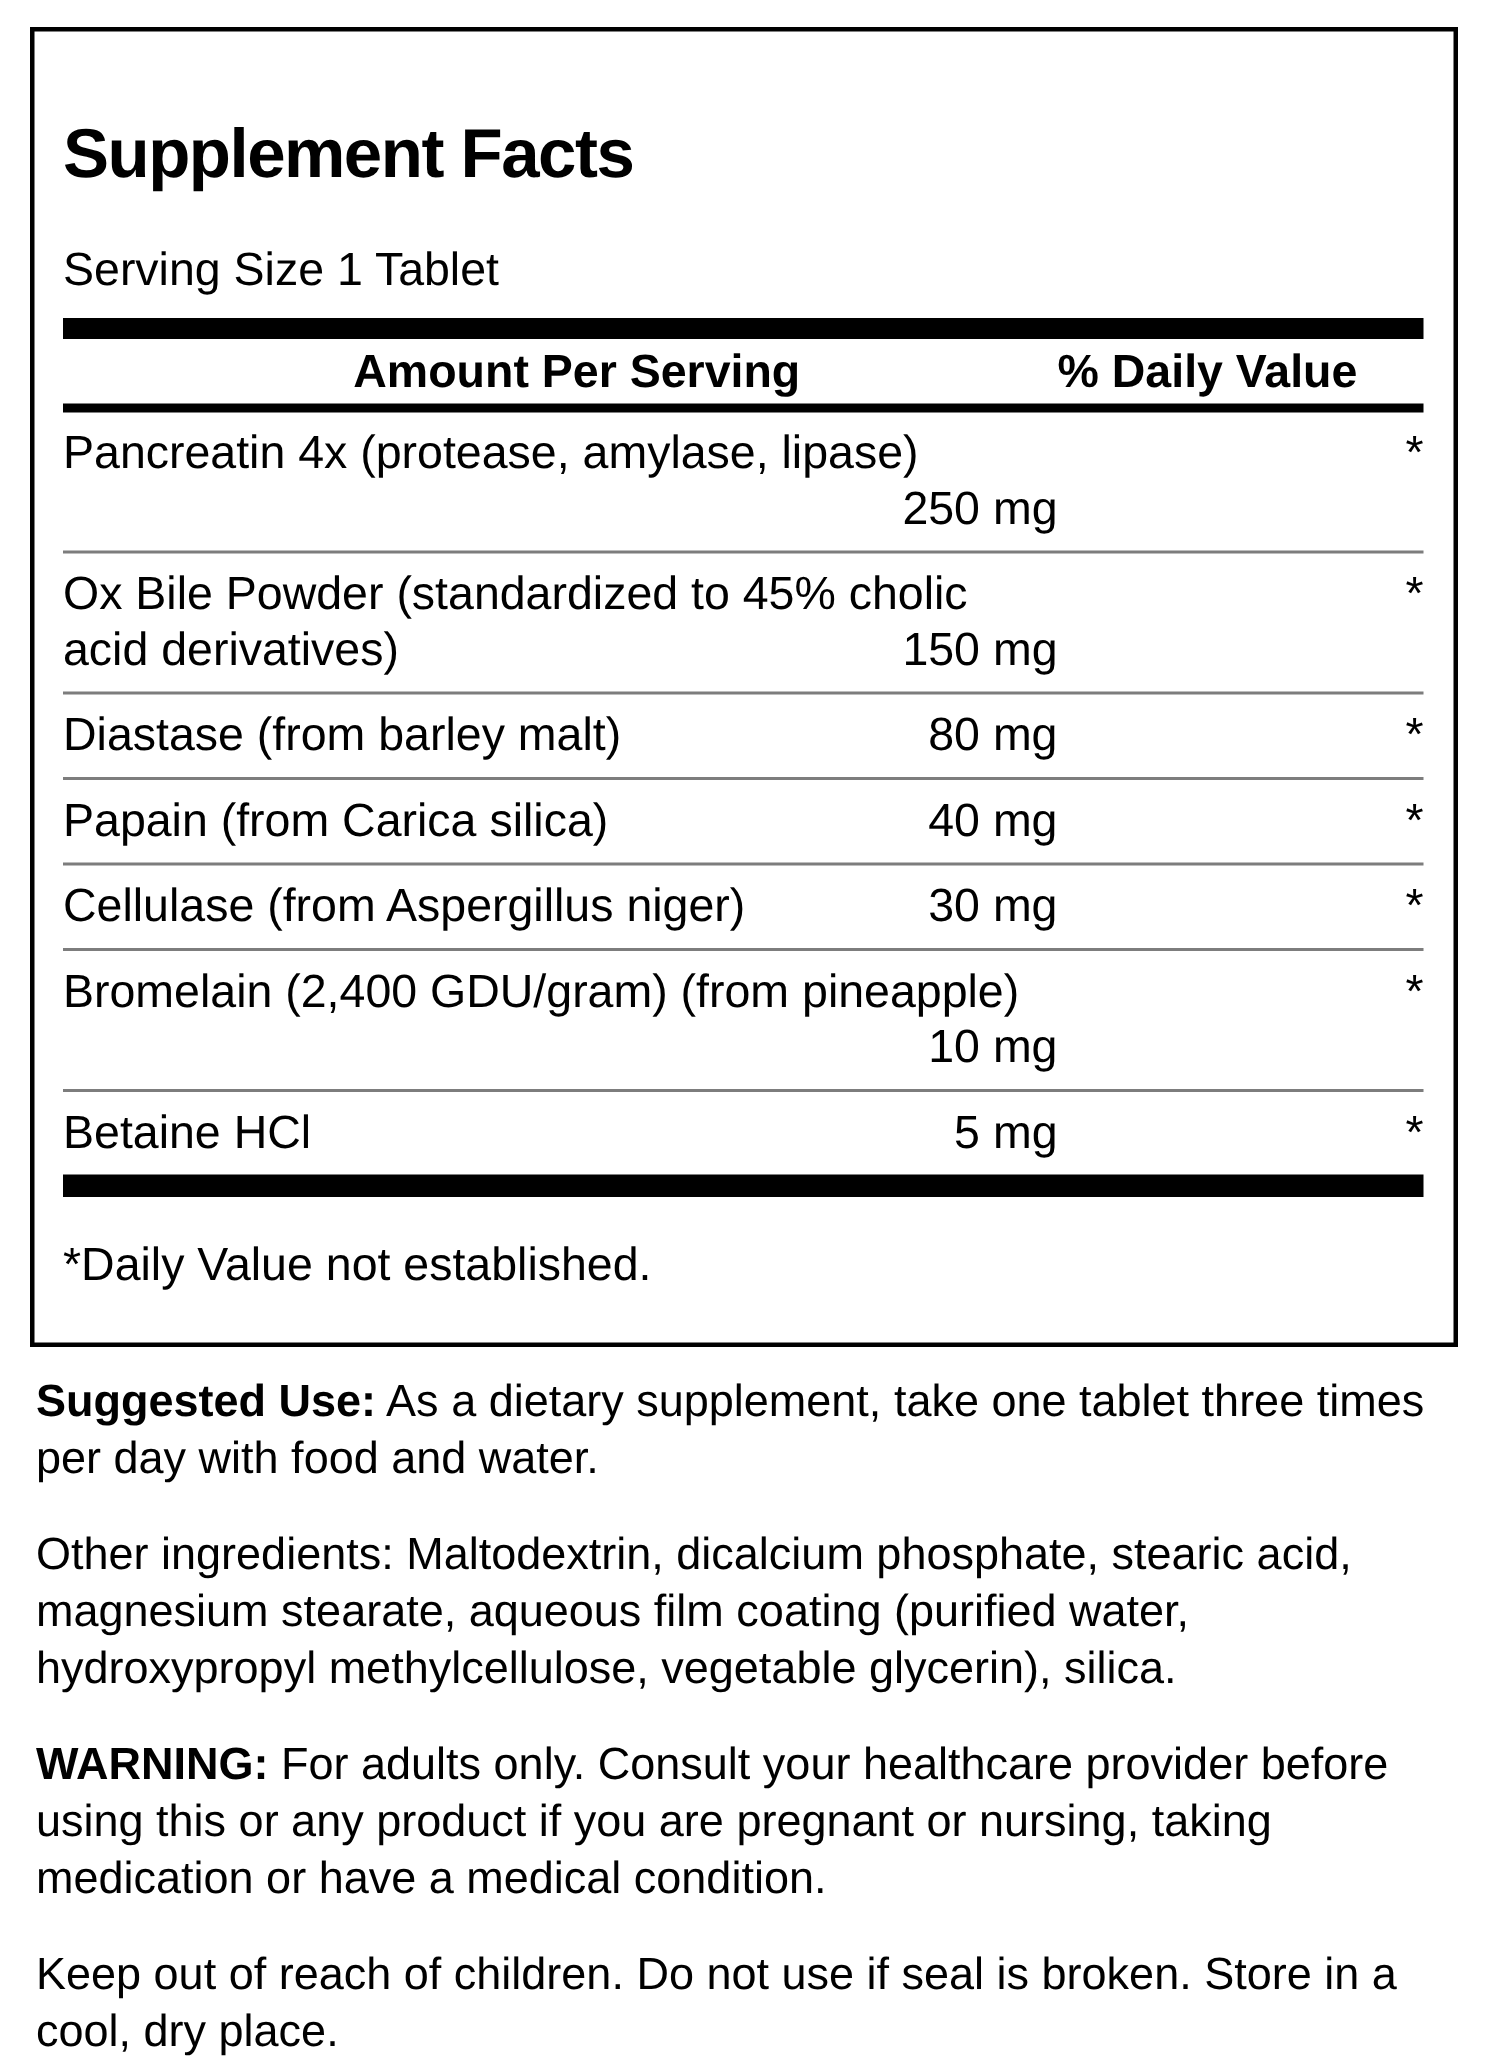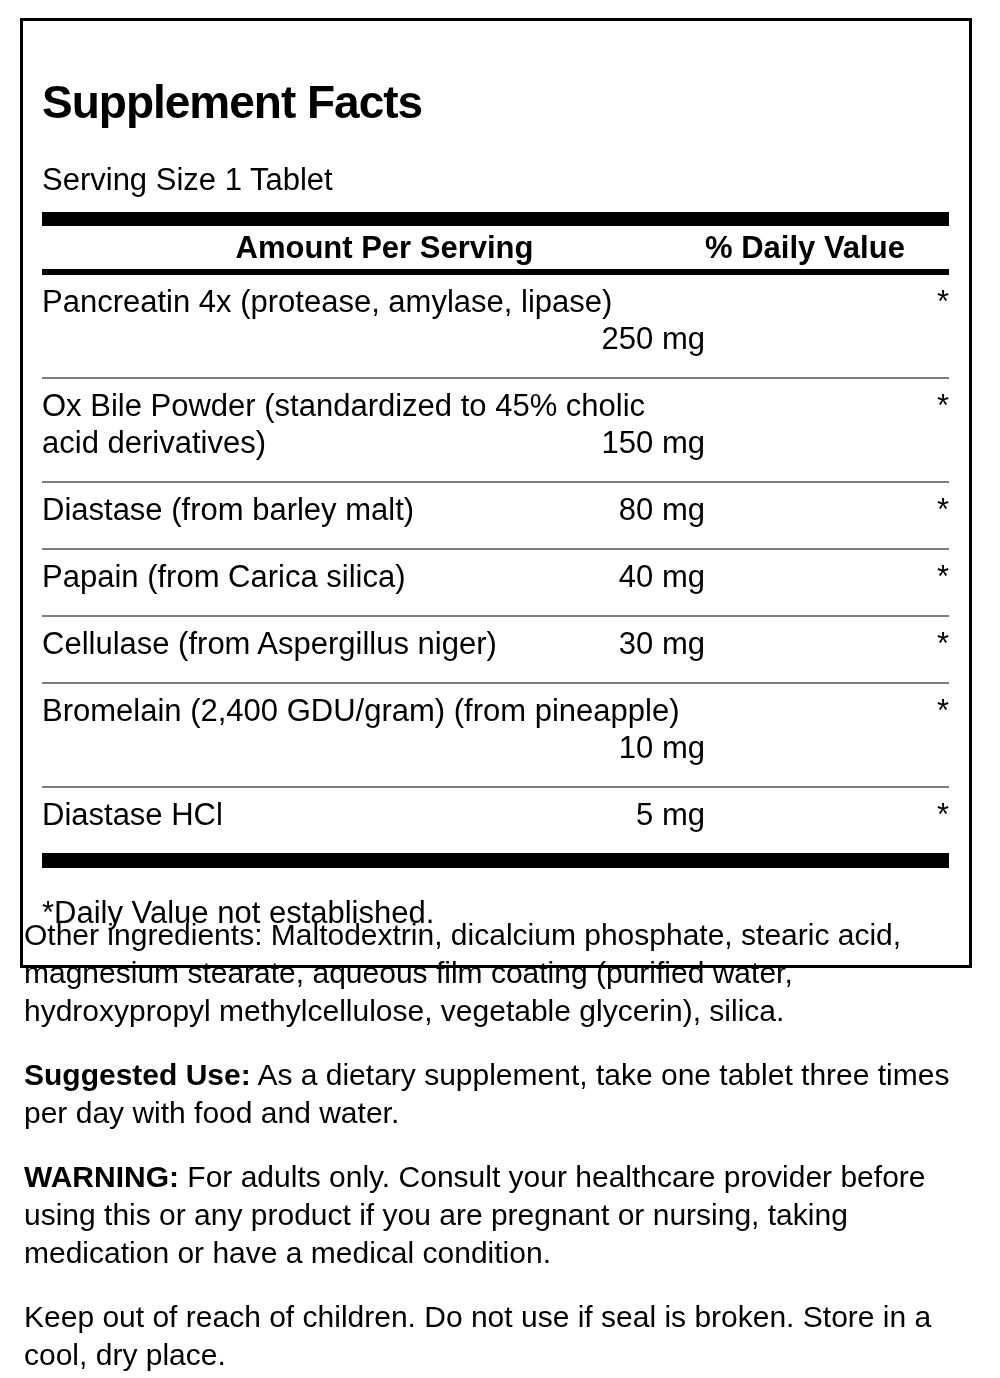--- a/index.html
+++ b/index.html
@@ -60,21 +60,21 @@
     text-align: center;
   }
   .sf-colhead .dv-head {
     flex: 1;
   }
 
   .sf-rows { }
 
   .sf-row {
     position: relative;
-    padding: 8px 0 20px 0;
+    padding: 8px 0 10px 0;
     font-size: 31px;
     line-height: 37px;
   }
   .sf-row + .sf-row { border-top: 2px solid #7d7d7d; }
 
   
   .sf-namezone { width: 663px; overflow: hidden; }
   .sf-amount   { float: right; margin-left: 30px; white-space: nowrap; }
   .sf-dv {
     position: absolute;
@@ -145,34 +145,34 @@
     <div class="sf-namezone"><span class="sf-name">Cellulase (from Aspergillus niger)</span><span class="sf-amount">30 mg</span></div>
     <span class="sf-dv">*</span>
   </div>
 
   <div class="sf-row">
     <div class="sf-namezone"><span class="sf-name">Bromelain (2,400 GDU/gram) (from pineapple)</span><span class="sf-amount">10 mg</span></div>
     <span class="sf-dv">*</span>
   </div>
 
   <div class="sf-row">
-    <div class="sf-namezone"><span class="sf-name">Diastase HCl</span><span class="sf-amount">5 mg</span></div>
+    <div class="sf-namezone"><span class="sf-name">Betaine HCl</span><span class="sf-amount">5 mg</span></div>
     <span class="sf-dv">*</span>
   </div>
 </div>
 
   <div class="bar-bottom"></div>
 
   <div class="sf-foot">*Daily Value not established.</div>
 
 </section>
 
 <section class="info">
 
+  <p><b>Suggested Use:</b> <span>As a dietary supplement, take one tablet three times per day with food and water.</span></p>
+
   <p><span>Other ingredients: Maltodextrin, dicalcium phosphate, stearic acid, magnesium stearate, aqueous film coating (purified water, hydroxypropyl methylcellulose, vegetable glycerin), silica.</span></p>
-
-  <p><b>Suggested Use:</b> <span>As a dietary supplement, take one tablet three times per day with food and water.</span></p>
 
   <p><b>WARNING:</b> <span>For adults only. Consult your healthcare provider before using this or any product if you are pregnant or nursing, taking medication or have a medical condition.</span></p>
 
   <p><span>Keep out of reach of children. Do not use if seal is broken. Store in a cool, dry place.</span></p>
 
 </section>
 
 </body></html>

